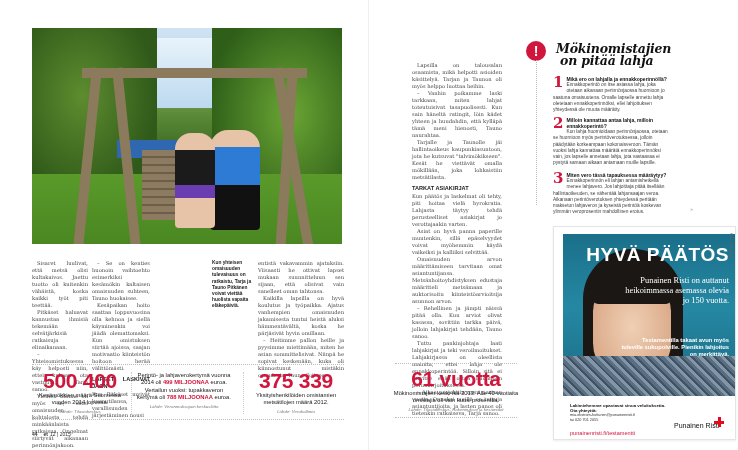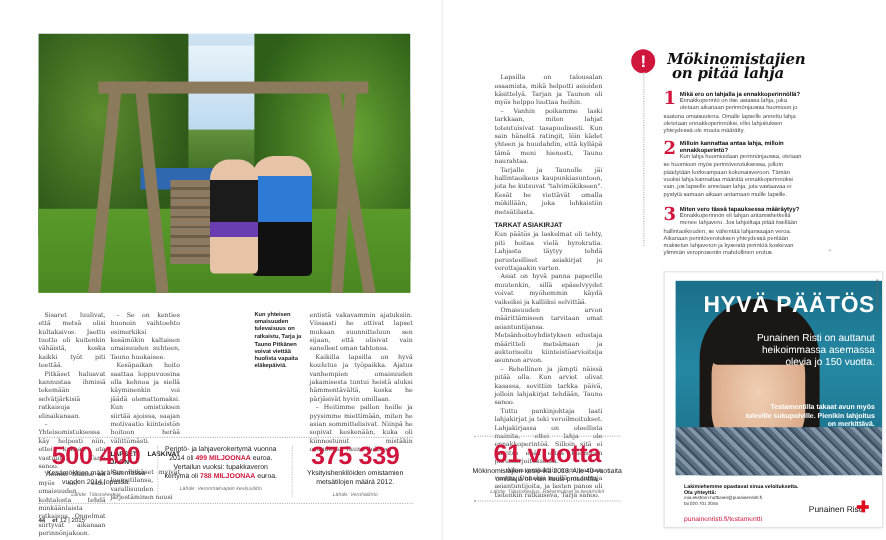--- a/index.html
+++ b/index.html
@@ -55,21 +55,21 @@
 
   
   .ad { position: absolute; left: 553px; top: 226px; width: 183px; height: 214px; background: #fff; border: 1px solid #e4e4e4; box-shadow: 0 1px 2px rgba(0,0,0,0.08); }
   .ad-photo { position: absolute; left: 9px; top: 7px; width: 172px; height: 162px; overflow: hidden;
      background: linear-gradient(180deg, #1a6f8a 0%, #2588a3 45%, #1b6a84 100%); }
   .ad-photo .hair { position:absolute; left: 20px; top: 15px; width: 100px; height: 160px; border-radius: 50px 50px 20px 20px; background: #1a1714; }
   .ad-photo .face { position:absolute; left: 30px; top: 48px; width: 78px; height: 100px; border-radius: 30px 30px 40px 40px; background: radial-gradient(ellipse at 50% 45%, #f0cfb4, #d9a887 80%); }
   .ad-photo .bangs { position:absolute; left: 30px; top: 40px; width: 78px; height: 30px; background: #1a1714; border-radius: 30px 30px 6px 6px; }
   .ad-photo .jacket { position:absolute; left: 0; bottom: 0; width: 100%; height: 40px; background: repeating-linear-gradient(45deg, #5a6e82 0 3px, #8396a8 3px 6px, #3f5266 6px 8px); }
   .ad-headline { position: absolute; right: 6px; top: 10px; font-family: "Liberation Sans", sans-serif; font-weight: bold; color: #fff; font-size: 19px; letter-spacing: 0.5px; }
-  .ad-sub { position: absolute; right: 6px; top: 42px; width: 110px; text-align: right; font-family: Liberation Sans, sans-serif; color: #fff; font-size: 8.4px; line-height: 10px; }
+  .ad-sub { position: absolute; right: 6px; top: 42px; width: 110px; text-align: right; font-family: Liberation Serif, serif; color: #fff; font-size: 8.4px; line-height: 10px; }
   .ad-cta { position: absolute; right: 6px; top: 103px; width: 110px; text-align: right; font-family: "Liberation Sans", sans-serif; font-weight: bold; color: #fff; font-size: 5.8px; line-height: 7.2px; }
   .ad-credit { position: absolute; right: 2px; top: 6px; writing-mode: vertical-rl; font-size: 3px; color: #666; font-family: "Liberation Sans", sans-serif; }
   .ad-contact { position: absolute; left: 16px; top: 176px; font-family: "Liberation Sans", sans-serif; color: #111; }
   .ad-contact .l1 { font-weight: bold; font-size: 4.4px; line-height: 5.2px; }
   .ad-contact .l2 { font-size: 3.8px; line-height: 4.6px; color: #333; }
   .ad-url { position: absolute; left: 16px; top: 203px; font-family: "Liberation Sans", sans-serif; font-size: 5.6px; color: #d0163c; }
   .ad-logo { position: absolute; left: 120px; top: 195px; font-family: "Liberation Sans", sans-serif; font-size: 7px; color: #111; }
   .ad-cross { position: absolute; left: 160px; top: 190px; width: 10px; height: 10px; }
   .ad-cross::before { content: ""; position: absolute; left: 3.5px; top: 0; width: 3px; height: 10px; background: #e10a1e; }
   .ad-cross::after { content: ""; position: absolute; left: 0; top: 3.5px; width: 10px; height: 3px; background: #e10a1e; }

